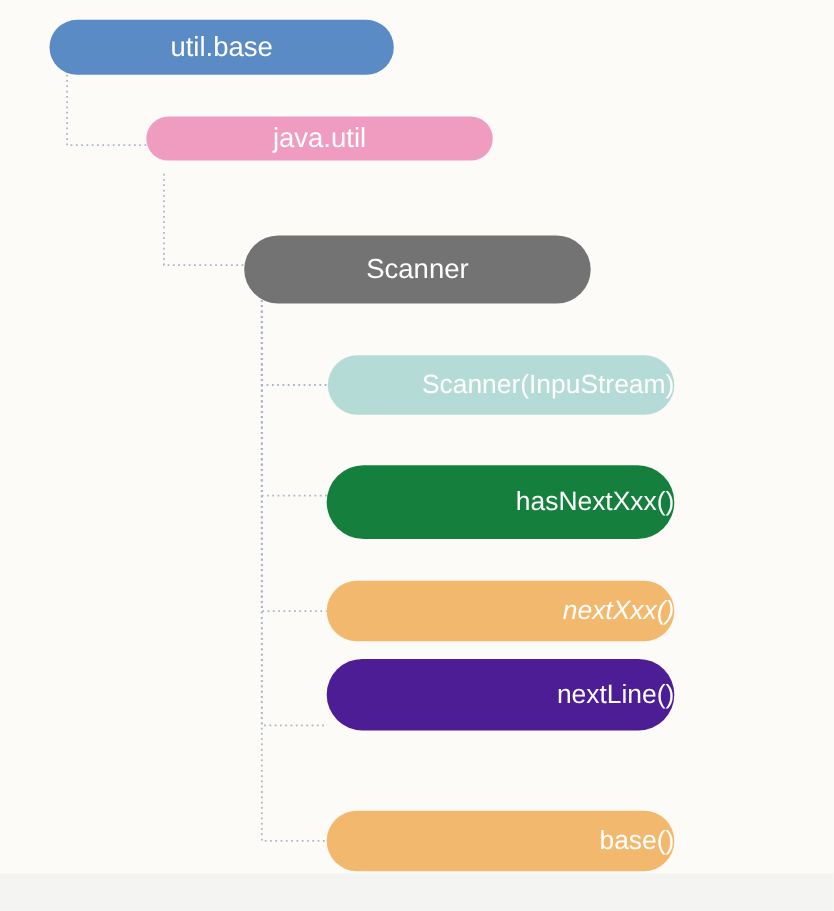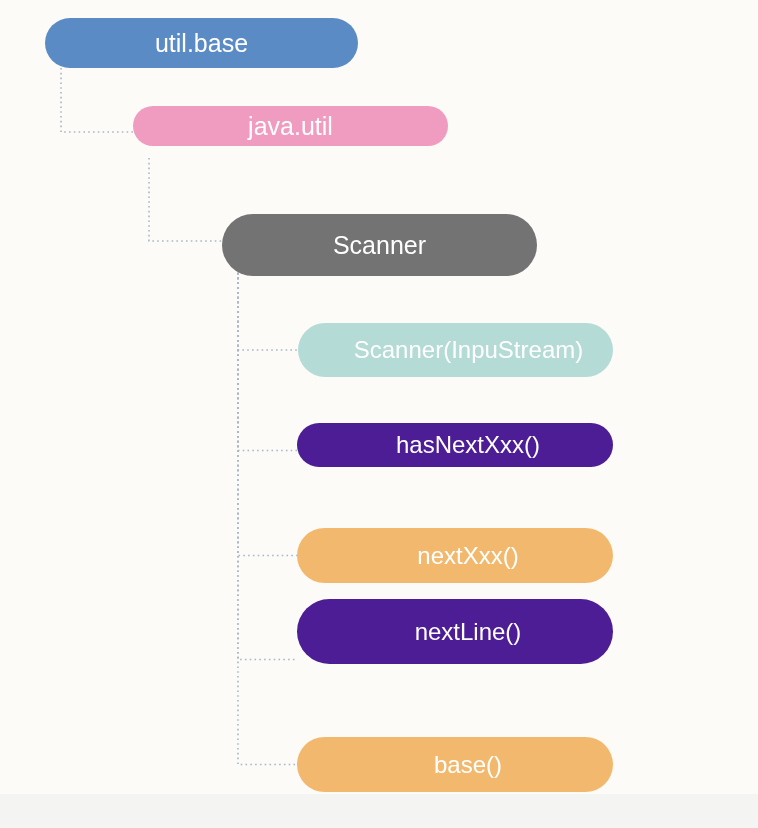--- a/index.html
+++ b/index.html
@@ -64,21 +64,21 @@
   .node.root .node-label {
     text-align: center;
   }
 
   .node.leaf {
     justify-content: flex-start;
     font-size: 24px;
     padding-left: 26px;
   }
   .node.leaf .node-label {
-    text-align: center;
+    text-align: right;
   }
 </style>
 </head>
 <body>
 
 <div id="diagram-canvas">
 
   <div id="bottom-band"></div>
 
   <svg id="connector-layer" width="758" height="828" viewBox="0 0 758 828">
@@ -97,24 +97,24 @@
       </div>
       <div class="node root" style="left: 133px; top: 106px; width: 315px; height: 40px; background: rgb(240, 156, 192); color: rgb(255, 255, 255);">
         <span class="node-label">java.util</span>
       </div>
       <div class="node root" style="left: 222px; top: 214px; width: 315px; height: 62px; background: #737373; color: rgb(255, 255, 255);">
         <span class="node-label">Scanner</span>
       </div>
       <div class="node leaf" style="left: 298px; top: 323px; width: 315px; height: 54px; background: rgb(181, 219, 214); color: rgb(255, 255, 255);">
         <span class="node-label">Scanner(InpuStream)</span>
       </div>
-      <div class="node leaf" style="left: 297px; top: 423px; width: 316px; height: 44px; background: #4c1d95; color: rgb(255, 255, 255);">
+      <div class="node leaf" style="left: 297px; top: 423px; width: 316px; height: 67px; background: #15803d; color: rgb(255, 255, 255);">
         <span class="node-label">hasNextXxx()</span>
       </div>
-      <div class="node leaf" style="left: 297px; top: 528px; width: 316px; height: 55px; background: rgb(242, 185, 110); color: rgb(255, 255, 255);">
+      <div class="node leaf" style="left: 297px; top: 528px; width: 316px; height: 55px; background: rgb(242, 185, 110); color: rgb(255, 255, 255); font-style: italic;">
         <span class="node-label">nextXxx()</span>
       </div>
       <div class="node leaf" style="left: 297px; top: 599px; width: 316px; height: 65px; background: #4c1d95; color: rgb(255, 255, 255);">
         <span class="node-label">nextLine()</span>
       </div>
       <div class="node leaf" style="left: 297px; top: 737px; width: 316px; height: 55px; background: rgb(242, 185, 110); color: rgb(255, 255, 255);">
         <span class="node-label">base()</span>
       </div>
     </div>
 

